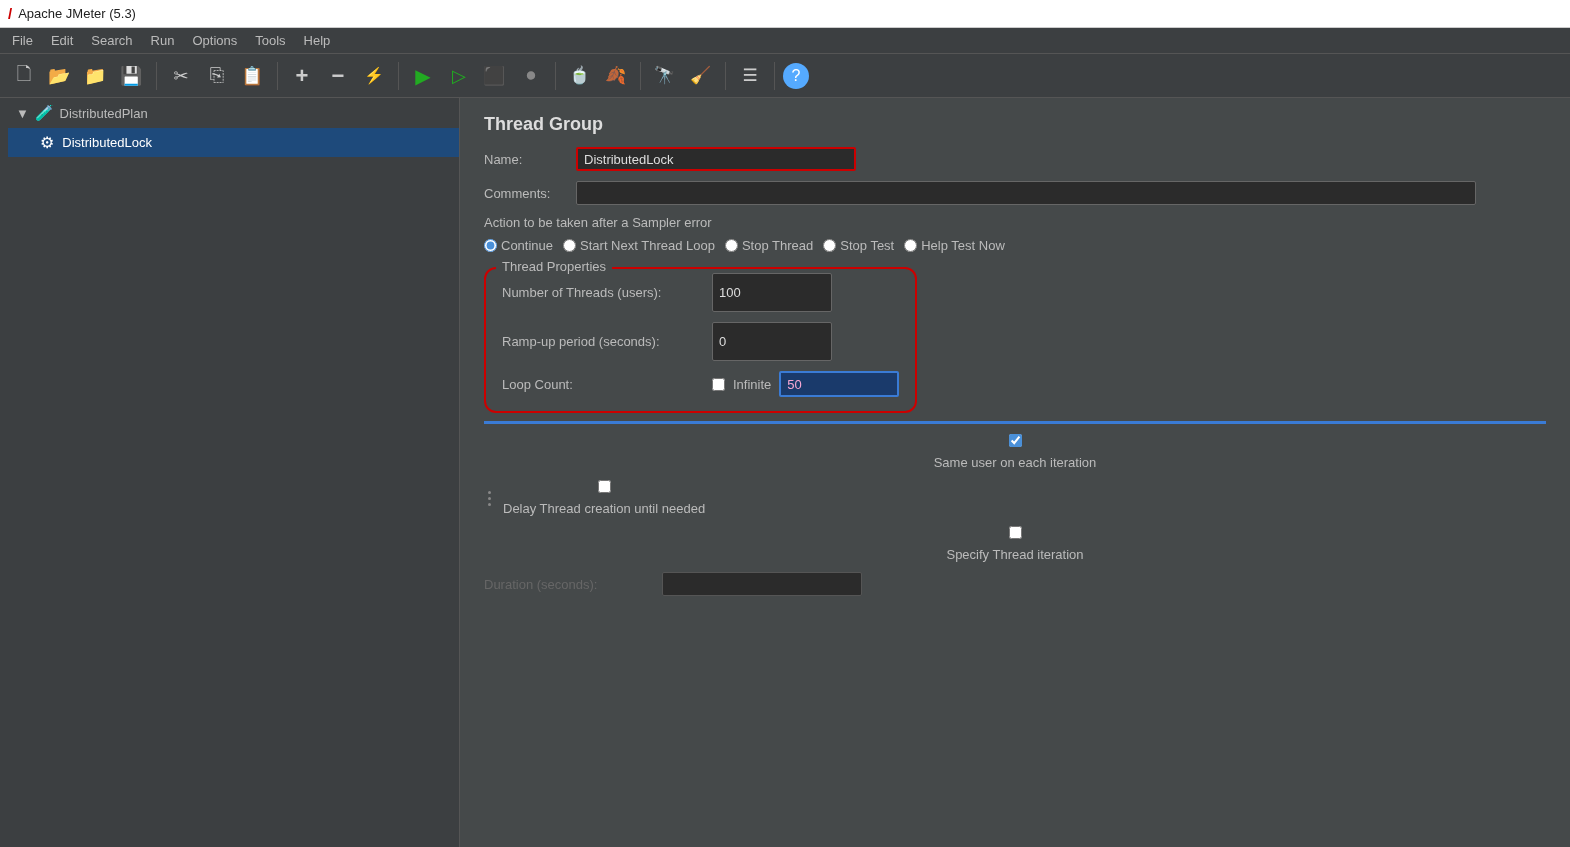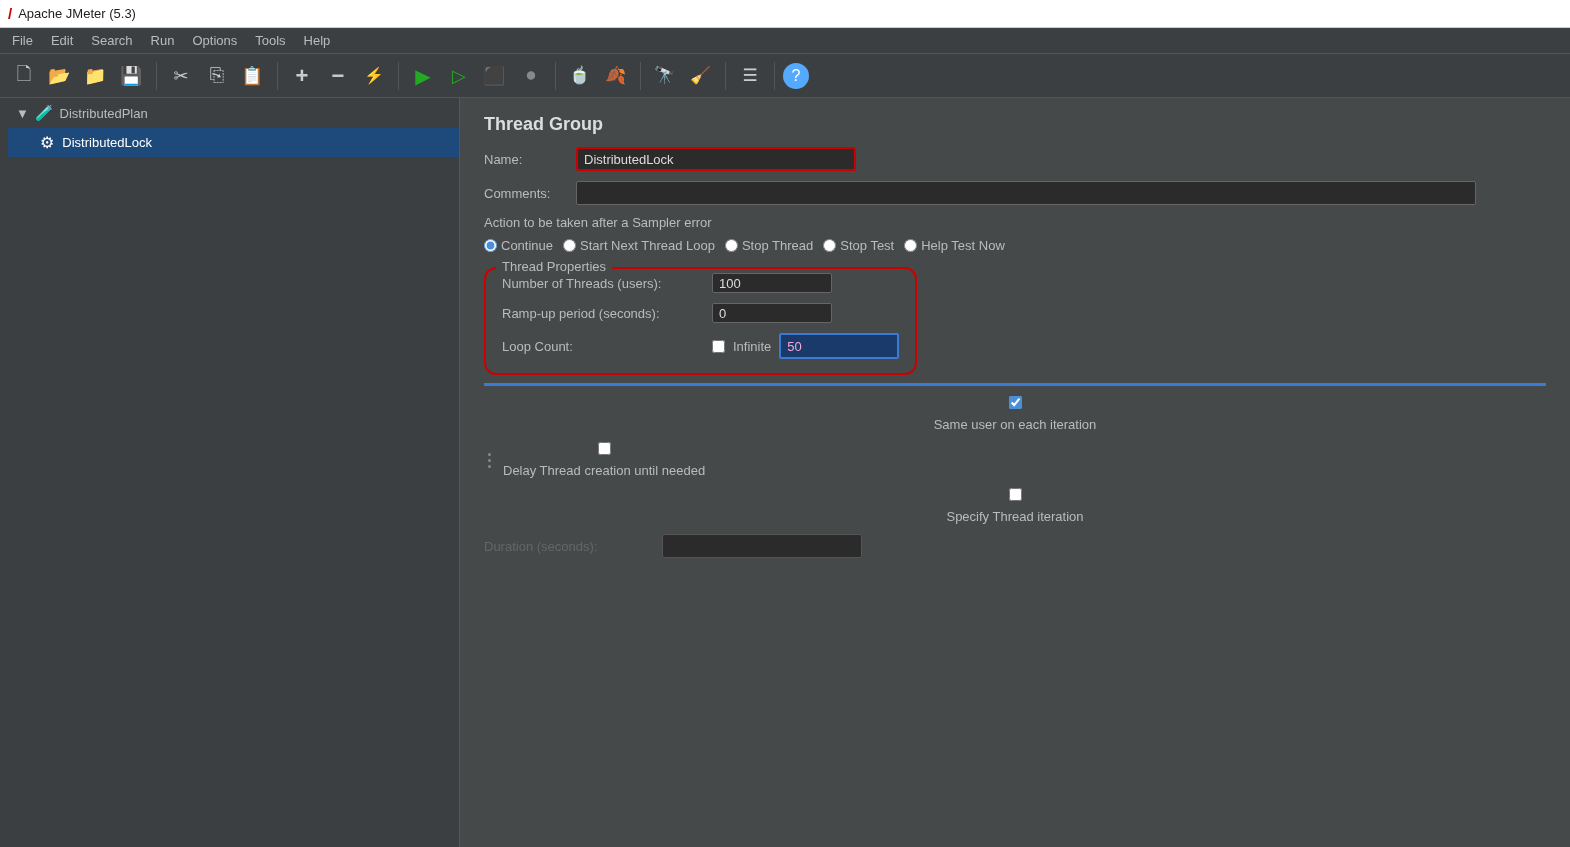--- a/index.html
+++ b/index.html
@@ -220,21 +220,21 @@
       min-width: 210px;
     }
     .prop-input {
       background: #2b2b2b;
       border: 1px solid #666;
       color: #ddd;
       padding: 3px 6px;
       font-size: 13px;
       border-radius: 2px;
       width: 120px;
-      height: 20px;
+      height: 39px;
     }
     
     .loop-count-row {
       display: flex;
       align-items: center;
       gap: 8px;
     }
     .loop-input-highlight {
       background: #1a3a6b;
       border: 2px solid #3a7bd5;

